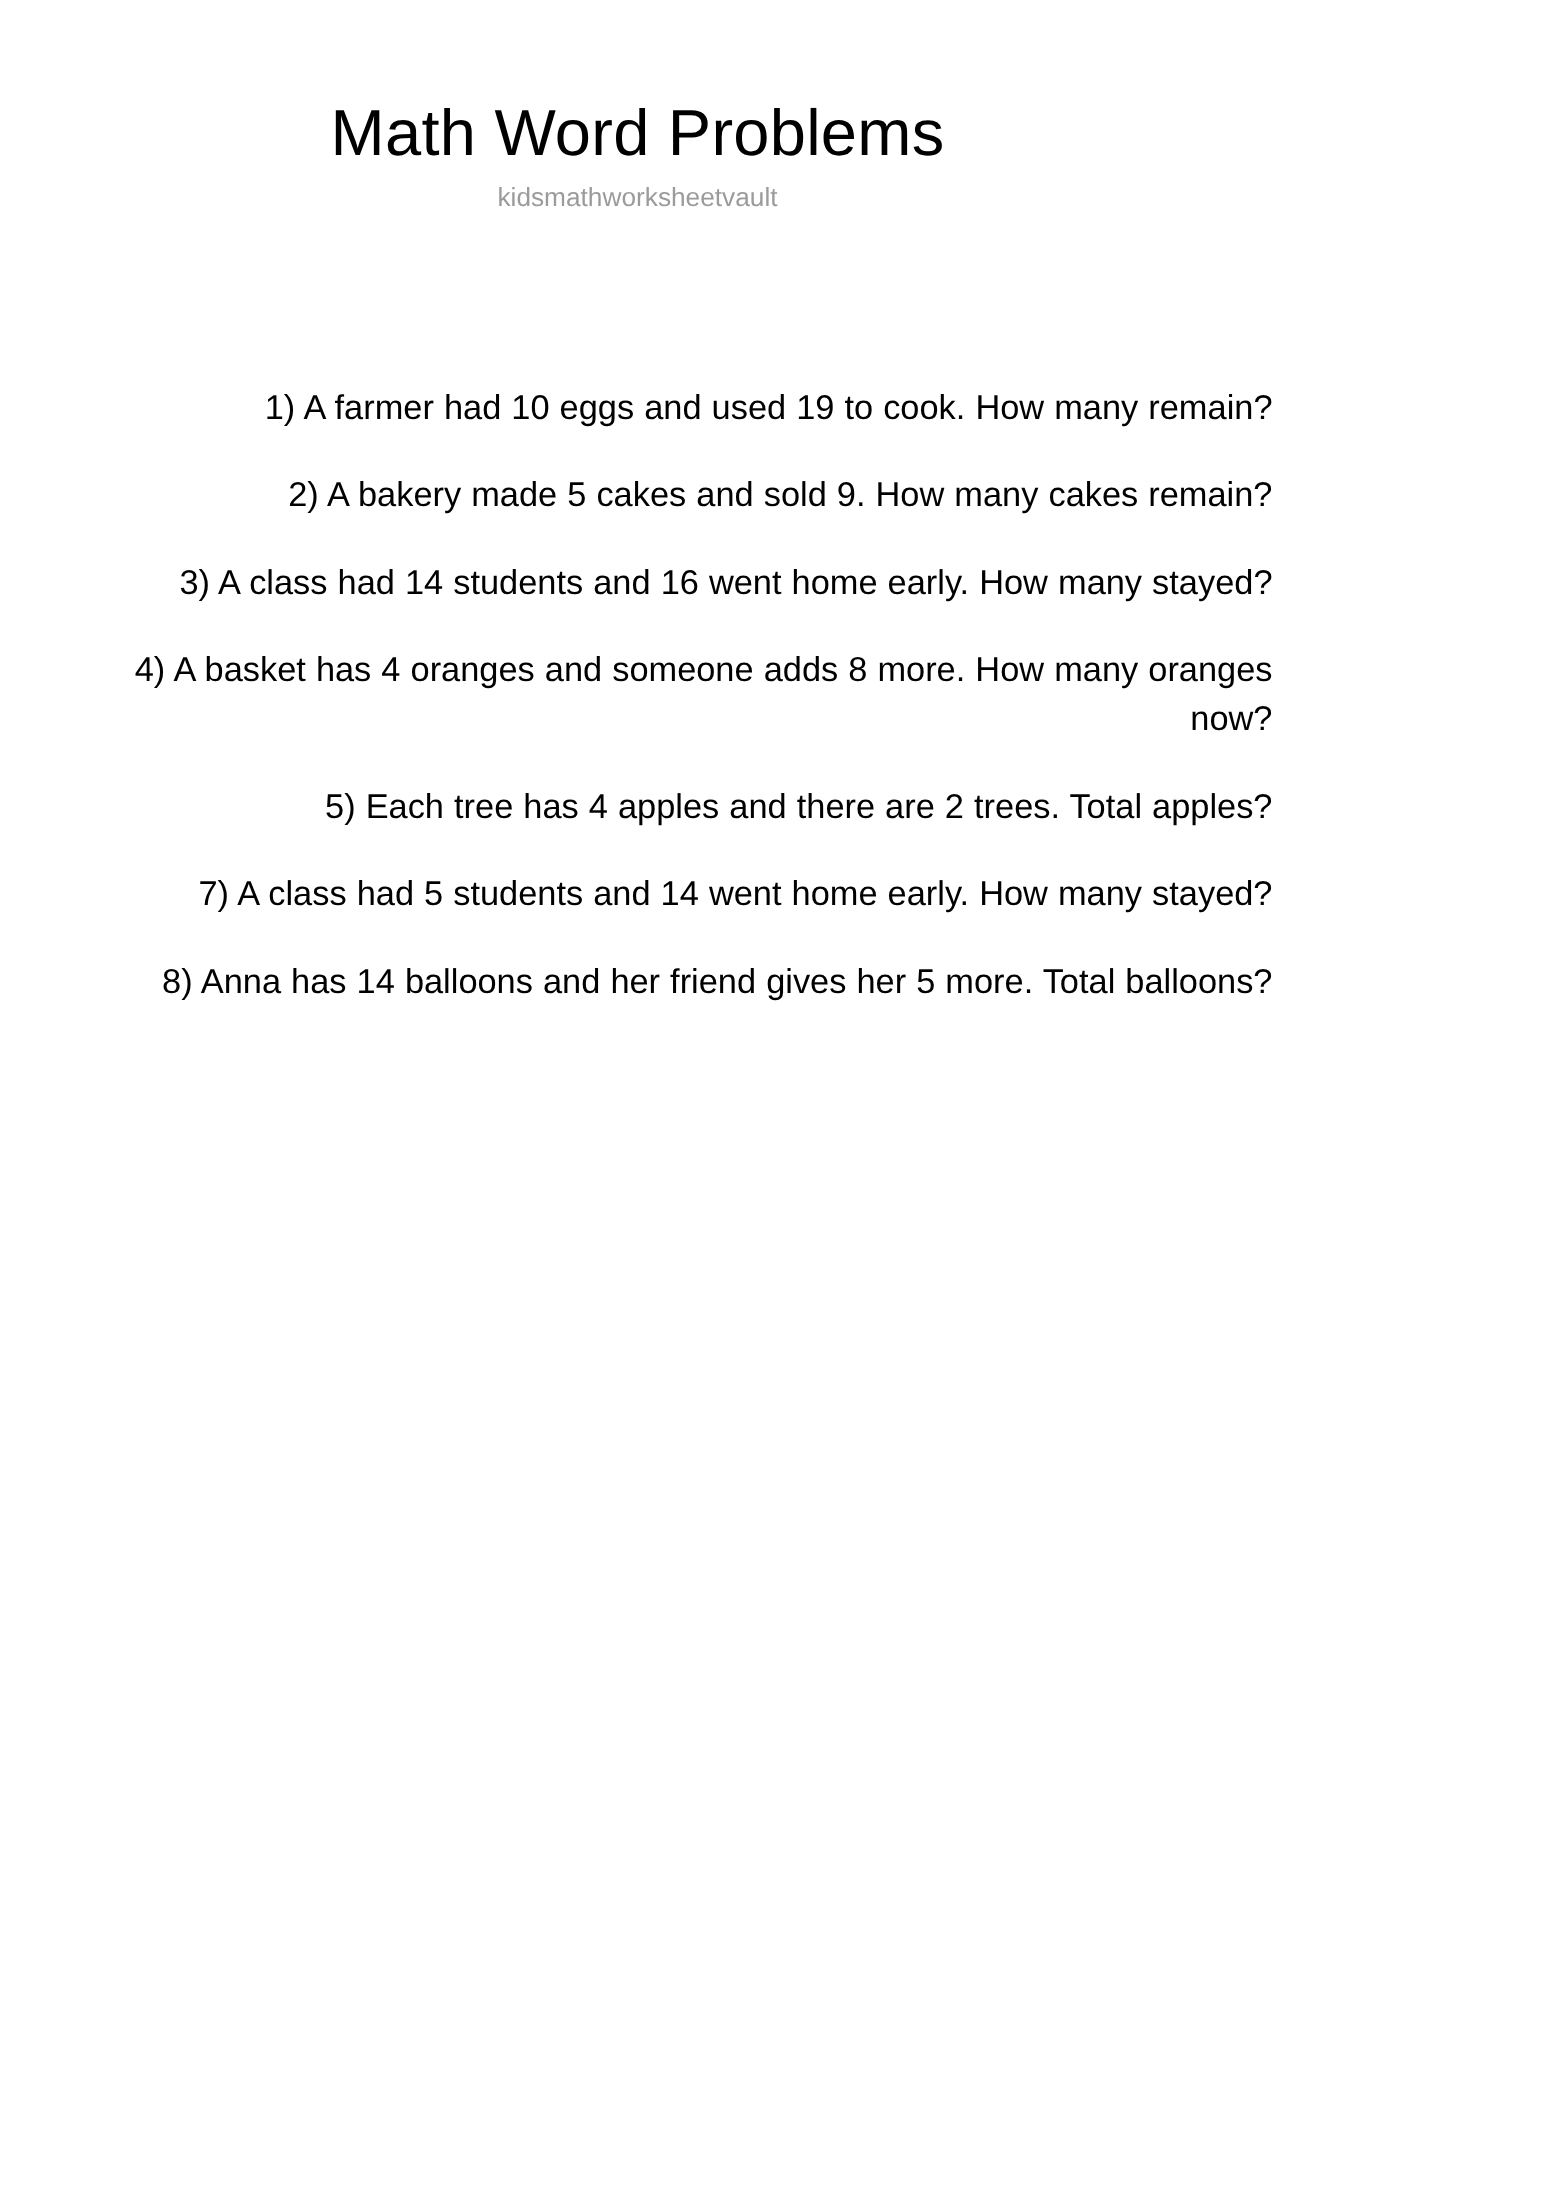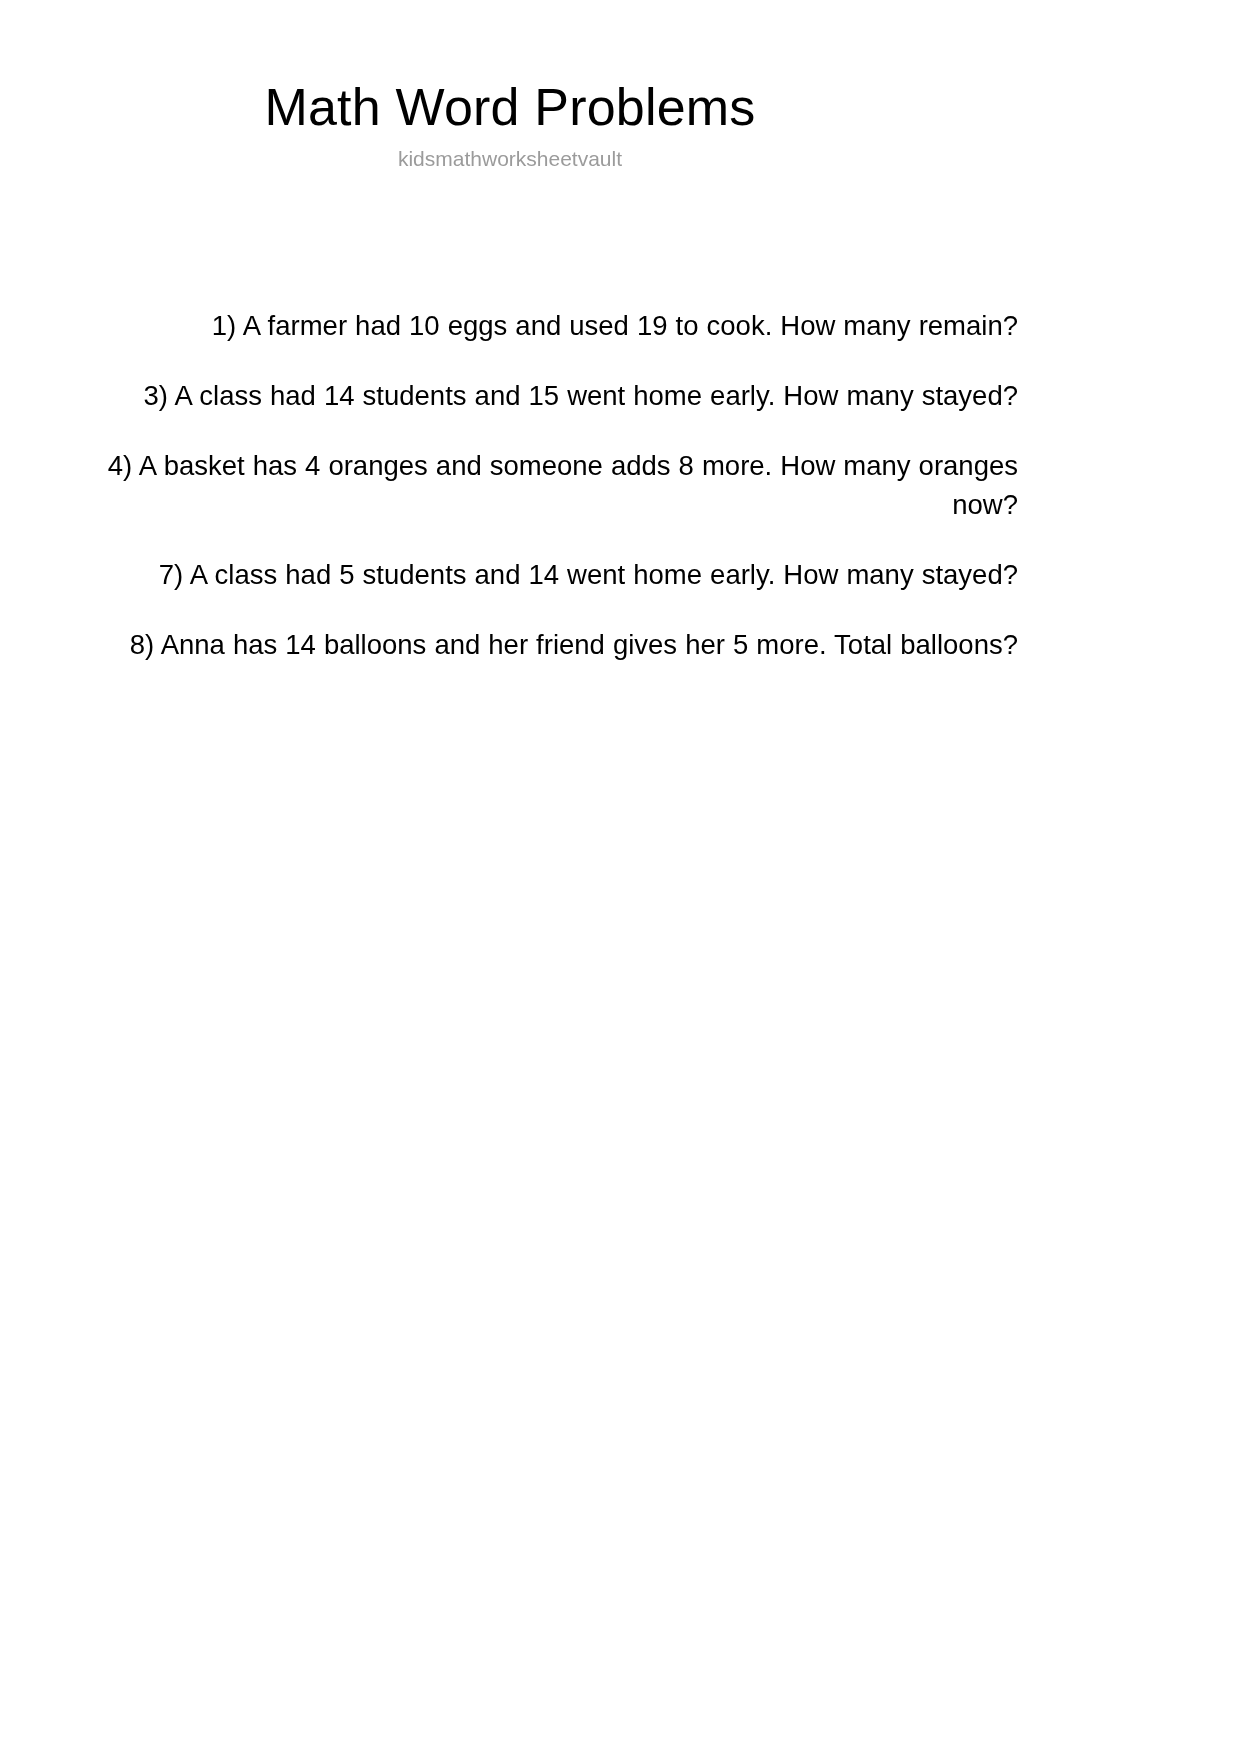--- a/index.html
+++ b/index.html
@@ -65,19 +65,21 @@
 
 <div class="page">
 
   <div class="doc-header">
     <h1 class="doc-title">Math Word Problems</h1>
     <div class="doc-subtitle">kidsmathworksheetvault</div>
   </div>
 
   <ol class="problems">
     <li class="problem-item">1) A farmer had 10 eggs and used 19 to cook. How many remain?</li>
-    <li class="problem-item">3) A class had 14 students and 15 went home early. How many stayed?</li>
+    <li class="problem-item">2) A bakery made 5 cakes and sold 9. How many cakes remain?</li>
+    <li class="problem-item">3) A class had 14 students and 16 went home early. How many stayed?</li>
     <li class="problem-item">4) A basket has 4 oranges and someone adds 8 more. How many oranges now?</li>
+    <li class="problem-item">5) Each tree has 4 apples and there are 2 trees. Total apples?</li>
     <li class="problem-item">7) A class had 5 students and 14 went home early. How many stayed?</li>
     <li class="problem-item">8) Anna has 14 balloons and her friend gives her 5 more. Total balloons?</li>
   </ol>
 
 </div>
 
 </body></html>

